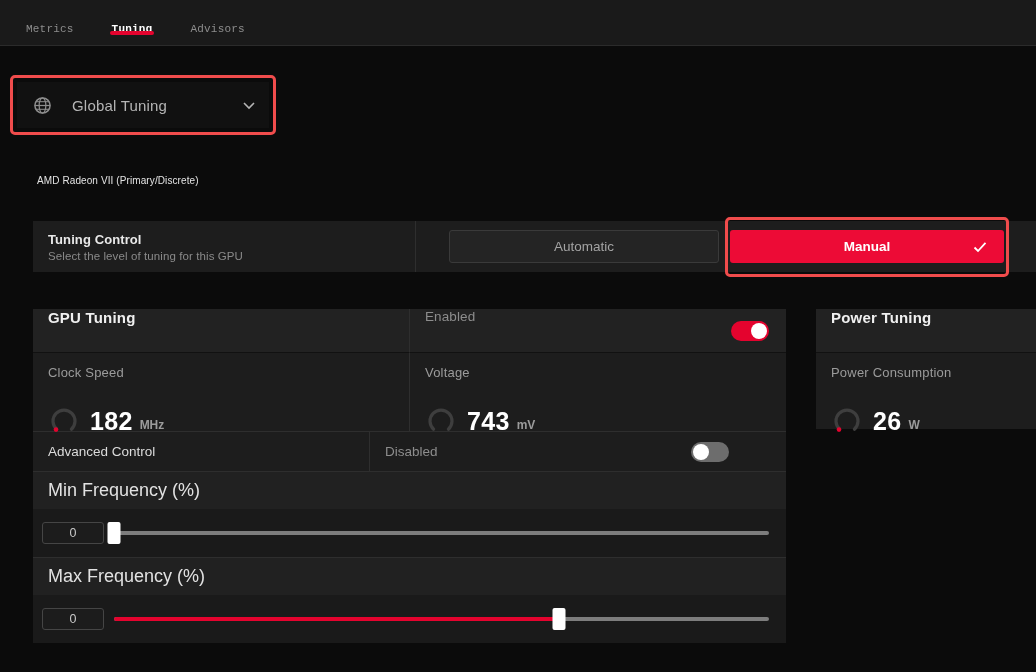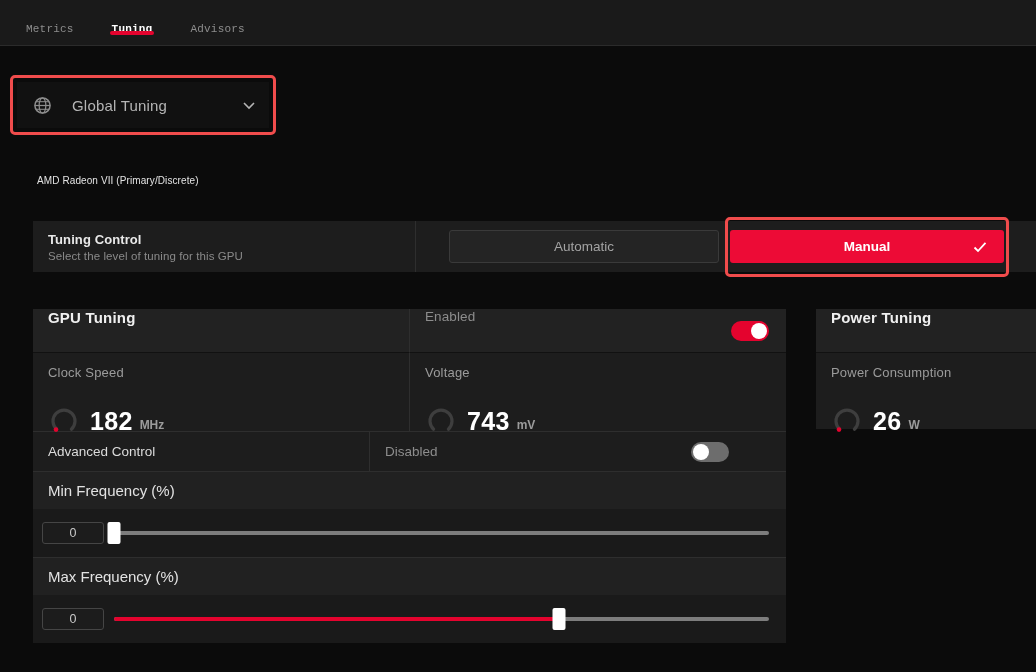--- a/index.html
+++ b/index.html
@@ -267,21 +267,21 @@
   }
 
   
   .freq-head {
     height: 38px;
     background: #212121;
     border-top: 1px solid #2e2e2e;
     display: flex;
     align-items: center;
     padding-left: 15px;
-    font-size: 15px;
+    font-size: 18px;
     color: #e2e2e2;
   }
   .freq-body {
     height: 48px;
     background: #1a1a1a;
     display: flex;
     align-items: center;
     padding-left: 9px;
     position: relative;
   }

